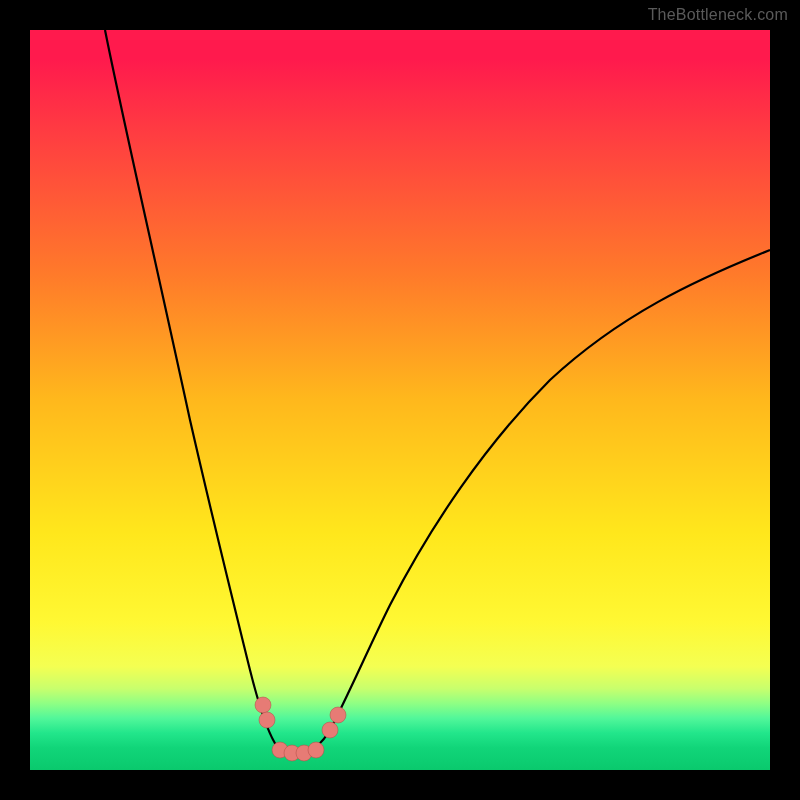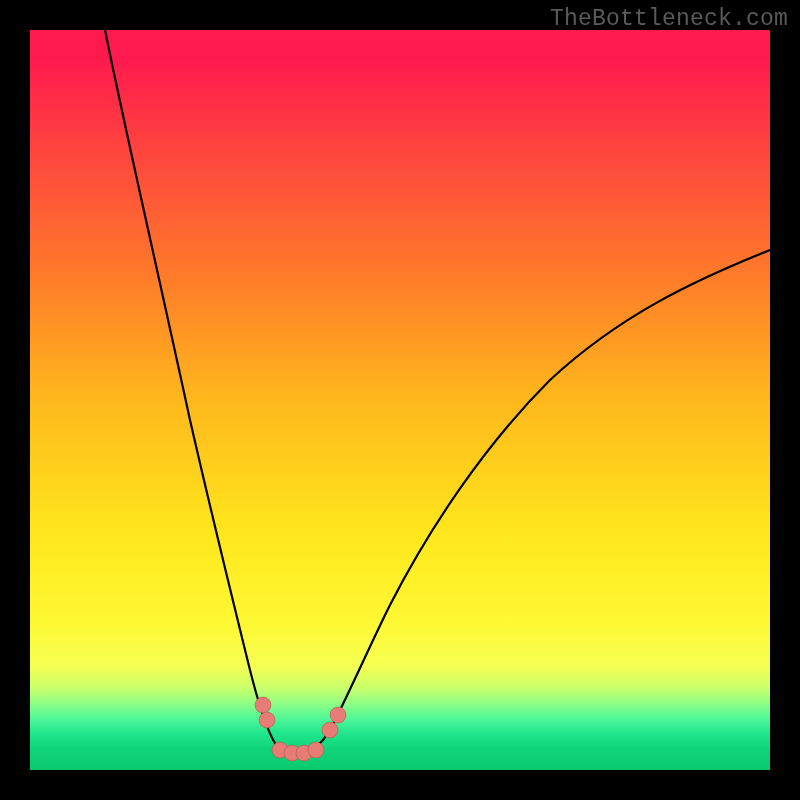--- a/index.html
+++ b/index.html
@@ -30,22 +30,22 @@
       #52f79a 93%,
       #22e68b 95%,
       #11d579 97%,
       #0ac96d 100%
     );
   }
   .watermark {
     position: absolute;
     top: 6px;
     right: 12px;
-    font-family: Liberation Mono, monospace;
-    font-size: 23px;
+    font-family: Liberation Sans, sans-serif;
+    font-size: 16px;
     color: #5a5a5a;
     letter-spacing: 0.2px;
     font-weight: 500;
   }
   svg.curve {
     position: absolute;
     left: 0;
     top: 0;
     width: 740px;
     height: 740px;

